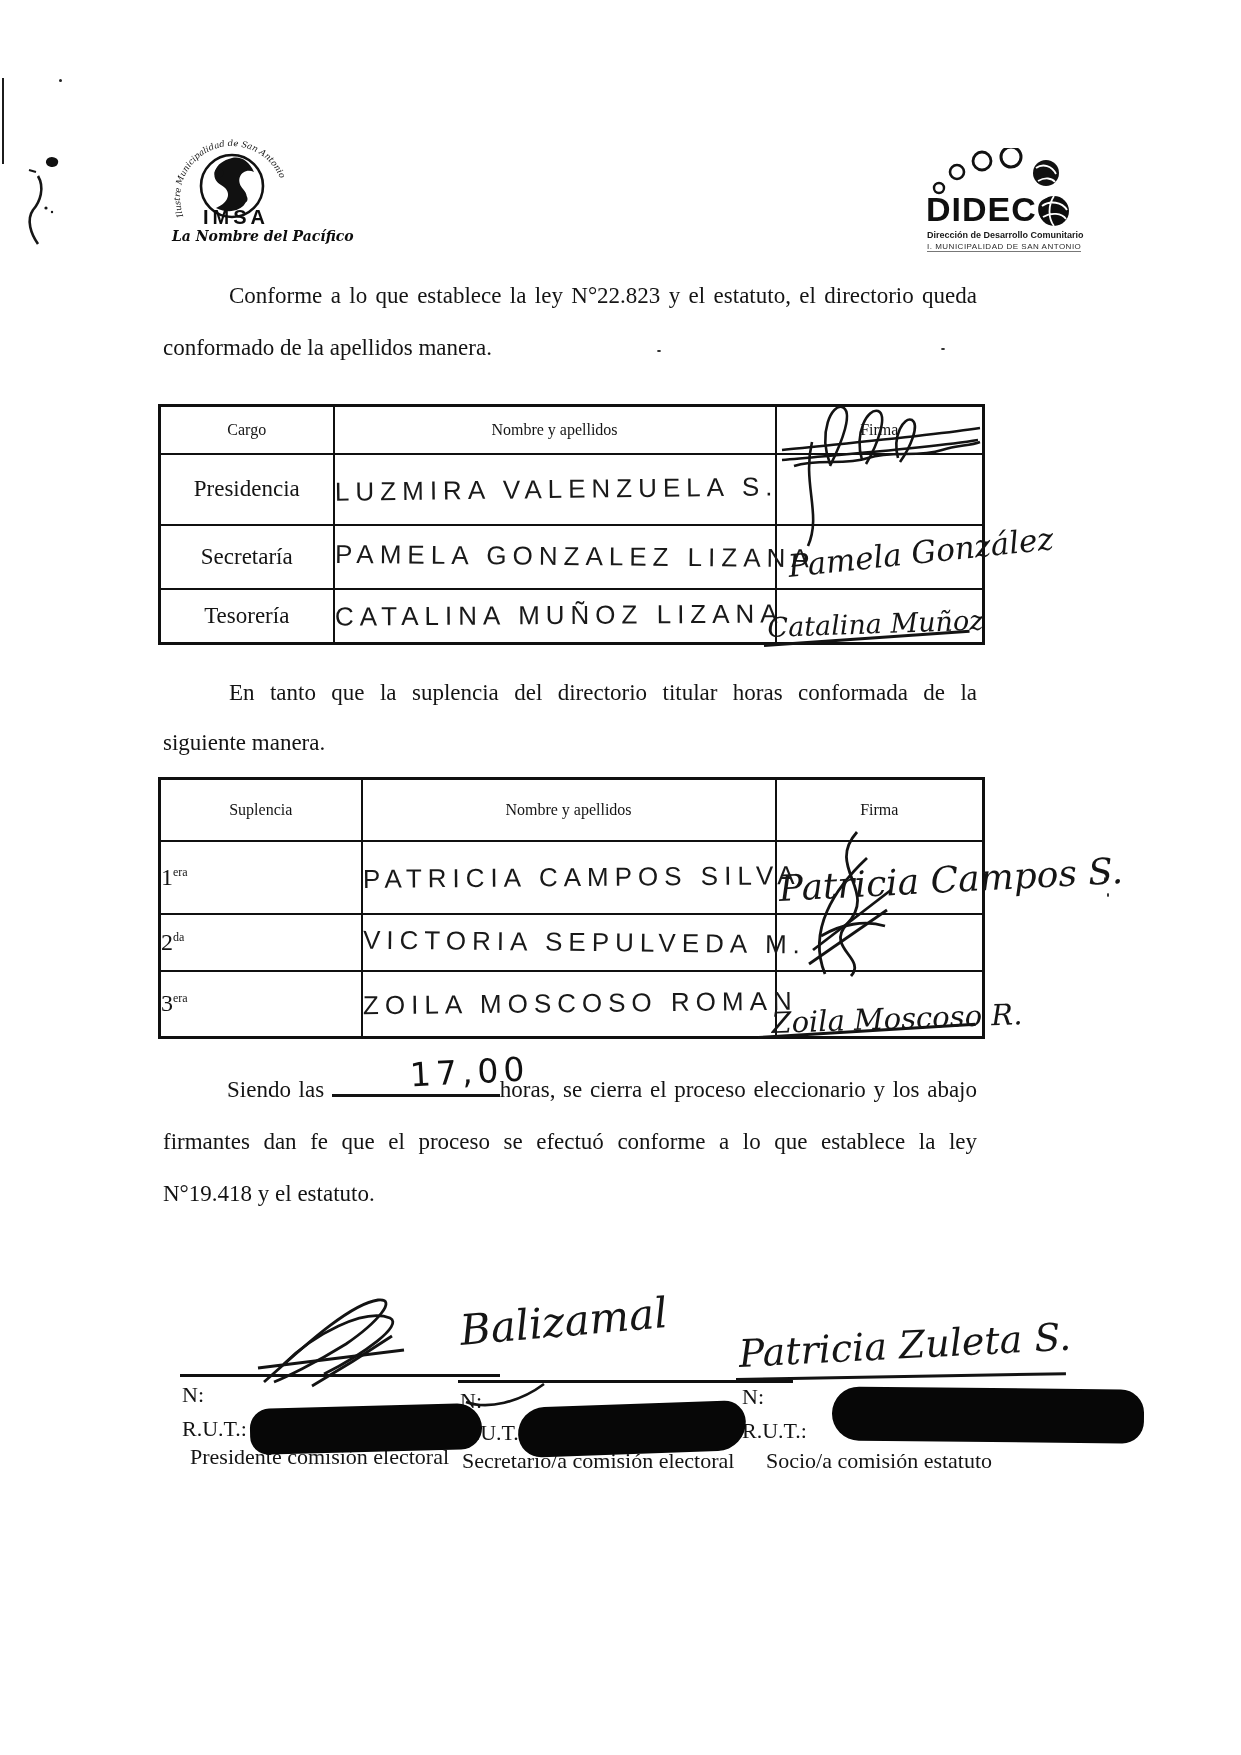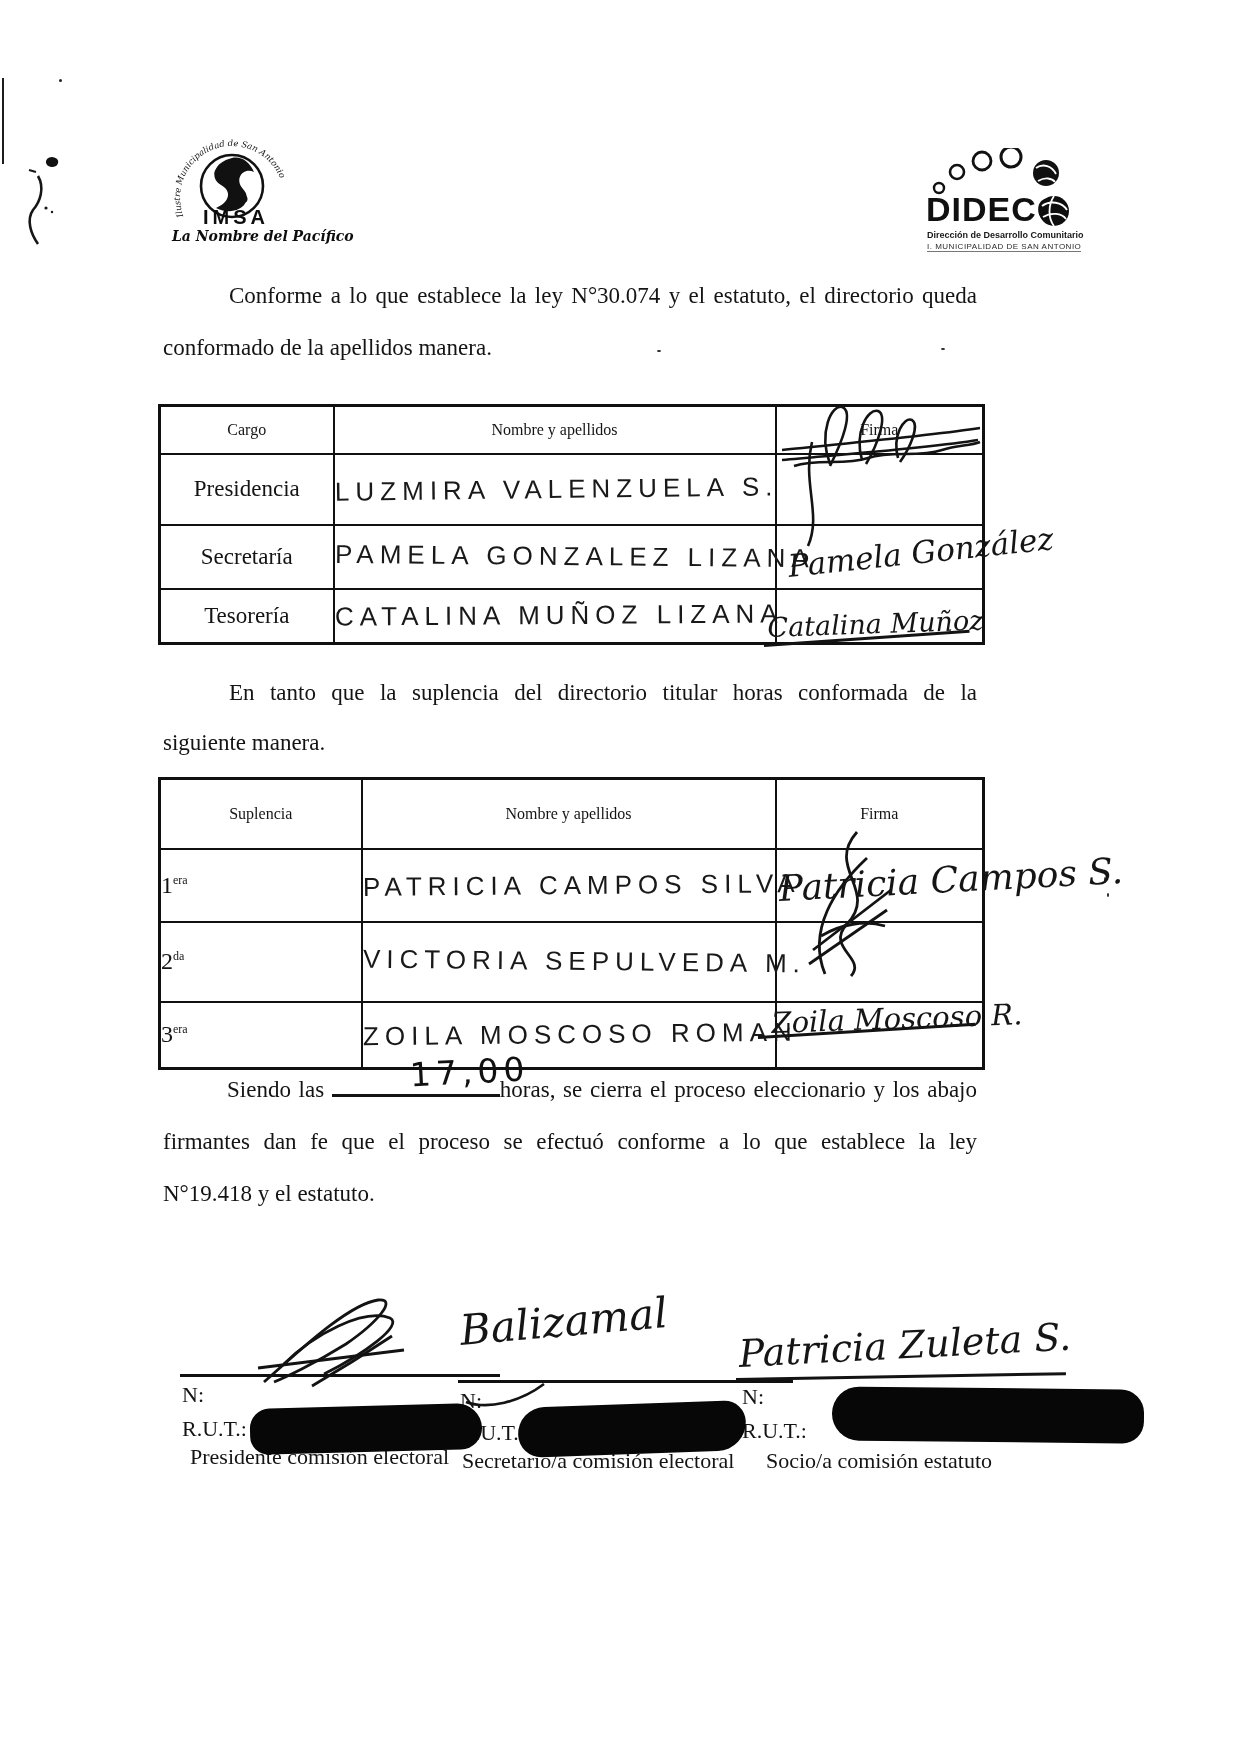--- a/index.html
+++ b/index.html
@@ -106,21 +106,21 @@
   </svg>
   <div class="dideco-acronym" style="left:926px;top:190px;">DIDECO</div>
   <svg class="abs" style="left:1036px;top:193px;z-index:4" width="36" height="36" viewBox="0 0 36 36">
     <circle cx="18" cy="18" r="15" fill="#0e0e0e"></circle>
     <path d="M6 13 C14 7 26 9 31 17 M7 24 C15 19 26 20 30 26 M18 3 C12 12 12 25 18 33" stroke="#fff" stroke-width="1.8" fill="none"></path>
   </svg>
   <div class="dideco-sub1" style="left:927px;top:230px;">Dirección de Desarrollo Comunitario</div>
   <div class="dideco-sub2" style="left:927px;top:242px;">I. MUNICIPALIDAD DE SAN ANTONIO</div>
 
   <div class="abs para" style="left:163px;top:270px;">
-    <div class="pline jline" style="text-indent:66px">Conforme a lo que establece la ley N°30.074 y el estatuto, el directorio queda</div>
+    <div class="pline jline" style="text-indent:66px">Conforme a lo que establece la ley N°22.823 y el estatuto, el directorio queda</div>
     <div class="pline">conformado de la apellidos manera.</div>
   </div>
 
   <table class="doc abs" style="left:158px;top:404px;width:824px;">
     <colgroup>
         <col style="width:174px">
         <col style="width:442px">
         <col style="width:208px">
       </colgroup>
     <tbody>
@@ -167,31 +167,31 @@
     <div class="pline">siguiente manera.</div>
   </div>
 
   <table class="doc abs" style="left:158px;top:777px;width:824px;">
     <colgroup>
         <col style="width:202px">
         <col style="width:414px">
         <col style="width:208px">
       </colgroup>
     <tbody>
-    <tr style="height:70px">
+    <tr style="height:62px">
       <th>Suplencia</th>
       <th>Nombre y apellidos</th>
       <th>Firma</th>
     </tr>
     <tr style="height:73px">
       <td class="orden"><span>1</span><sup>era</sup></td>
       <td class="nombre"><span class="hand-caps" style="transform:rotate(-0.5deg)">PATRICIA CAMPOS SILVA</span></td>
       <td class="firma"></td>
     </tr>
-    <tr style="height:80px">
+    <tr style="height:57px">
       <td class="orden"><span>2</span><sup>da</sup></td>
       <td class="nombre"><span class="hand-caps" style="transform:rotate(0.6deg)">VICTORIA SEPULVEDA M.</span></td>
       <td class="firma"></td>
     </tr>
     <tr style="height:67px">
       <td class="orden"><span>3</span><sup>era</sup></td>
       <td class="nombre"><span class="hand-caps" style="transform:rotate(-0.6deg)">ZOILA MOSCOSO ROMAN</span></td>
       <td class="firma"></td>
     </tr>
     </tbody>

